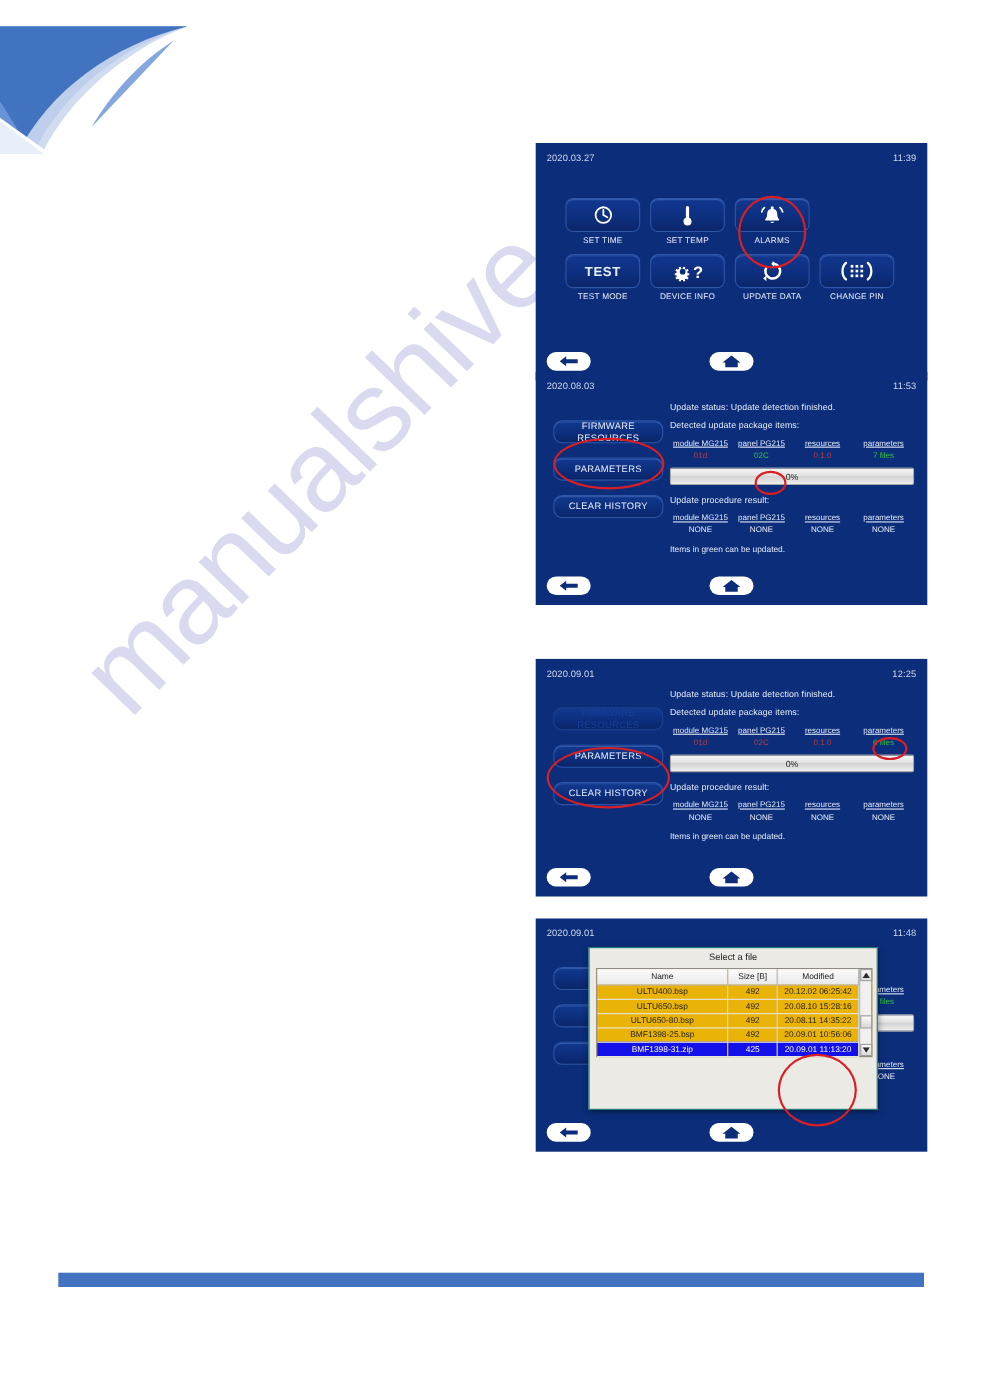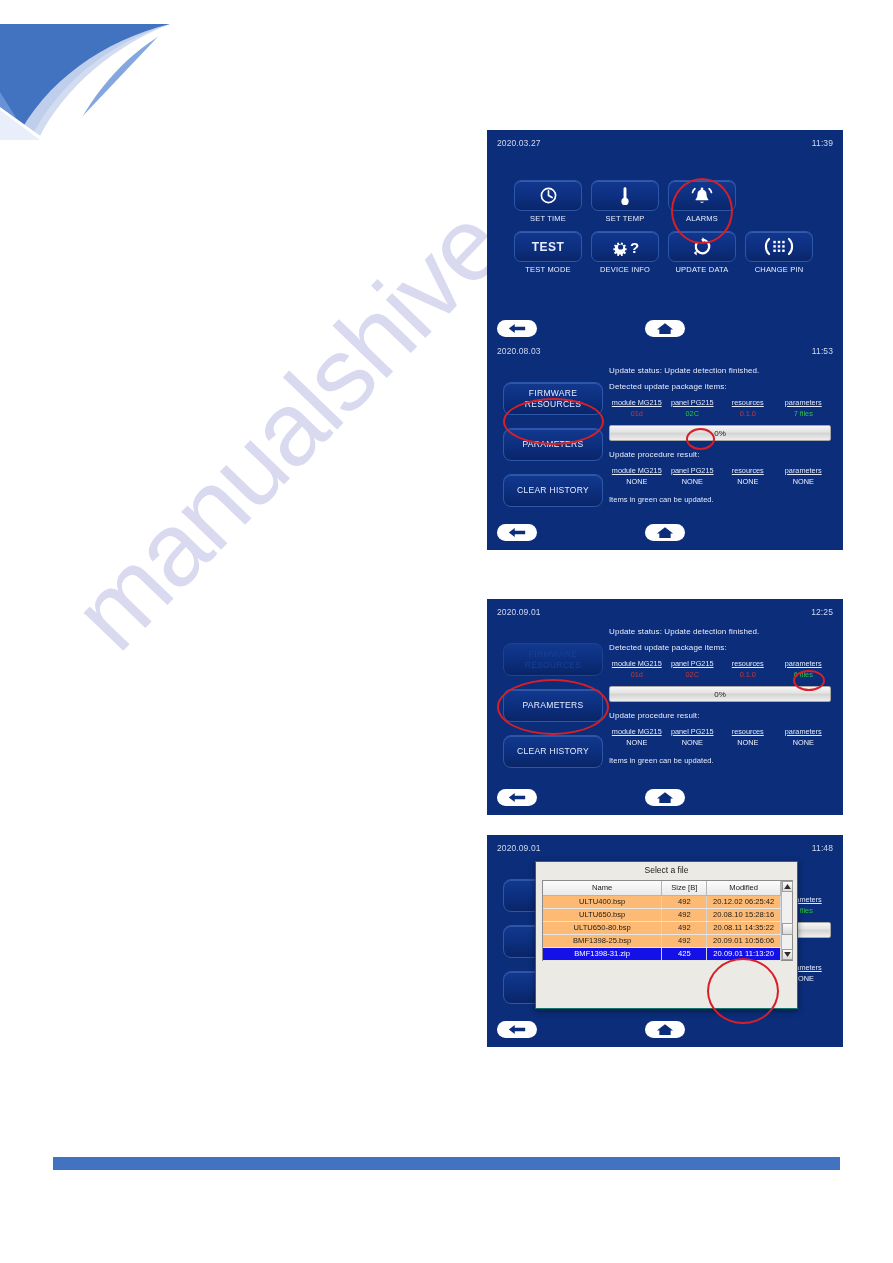--- a/index.html
+++ b/index.html
@@ -110,21 +110,21 @@
   .nav-home {
     position: absolute; left: 50%; margin-left: -20px; top: 2px;
     width: 40px; height: 17px; border-radius: 9px;
     background: #ffffff;
     display: flex; align-items: center; justify-content: center;
   }
 
   
   .upd-left { position: absolute; left: 16px; top: 44px; width: 110px; }
   .upd-btn {
-    width: 100px; height: 33px;
+    width: 100px; height: 21px;
     background: linear-gradient(180deg,#12398f 0%, #0c2e7d 55%, #0a2568 100%);
     border: 1px solid #2d55a8;
     border-radius: 8px;
     display: flex; flex-direction: column; align-items: center; justify-content: center;
     color: #e8eeff;
     font-size: 8.5px; letter-spacing: .3px;
     margin-bottom: 13px;
     line-height: 11px;
     box-shadow: inset 0 1px 0 rgba(120,160,230,.3);
   }
@@ -159,21 +159,21 @@
     box-shadow: 0 2px 6px rgba(0,0,0,.45);
     z-index: 8;
   }
   .dialog-title {
     height: 16px; line-height: 16px;
     text-align: center; font-size: 8.5px; color: #1a1a1a;
   }
   .file-table {
     position: absolute; left: 6px; top: 18px;
     width: 251px; height: 81px;
-    border: 1px solid #8b8b8b; background: #fdba74;
+    border: 1px solid #8b8b8b; background: #eab308;
     display: flex;
   }
   .file-main { flex: 1; }
   table.files { width: 100%; border-collapse: collapse; }
   table.files th {
     font-size: 7.6px; font-weight: 400; color: #1a1a1a;
     background: linear-gradient(180deg,#fcfcfc 0%, #e9e9e9 100%);
     border-right: 1px solid #b5b5b5;
     border-bottom: 1px solid #b5b5b5;
     height: 14px;

